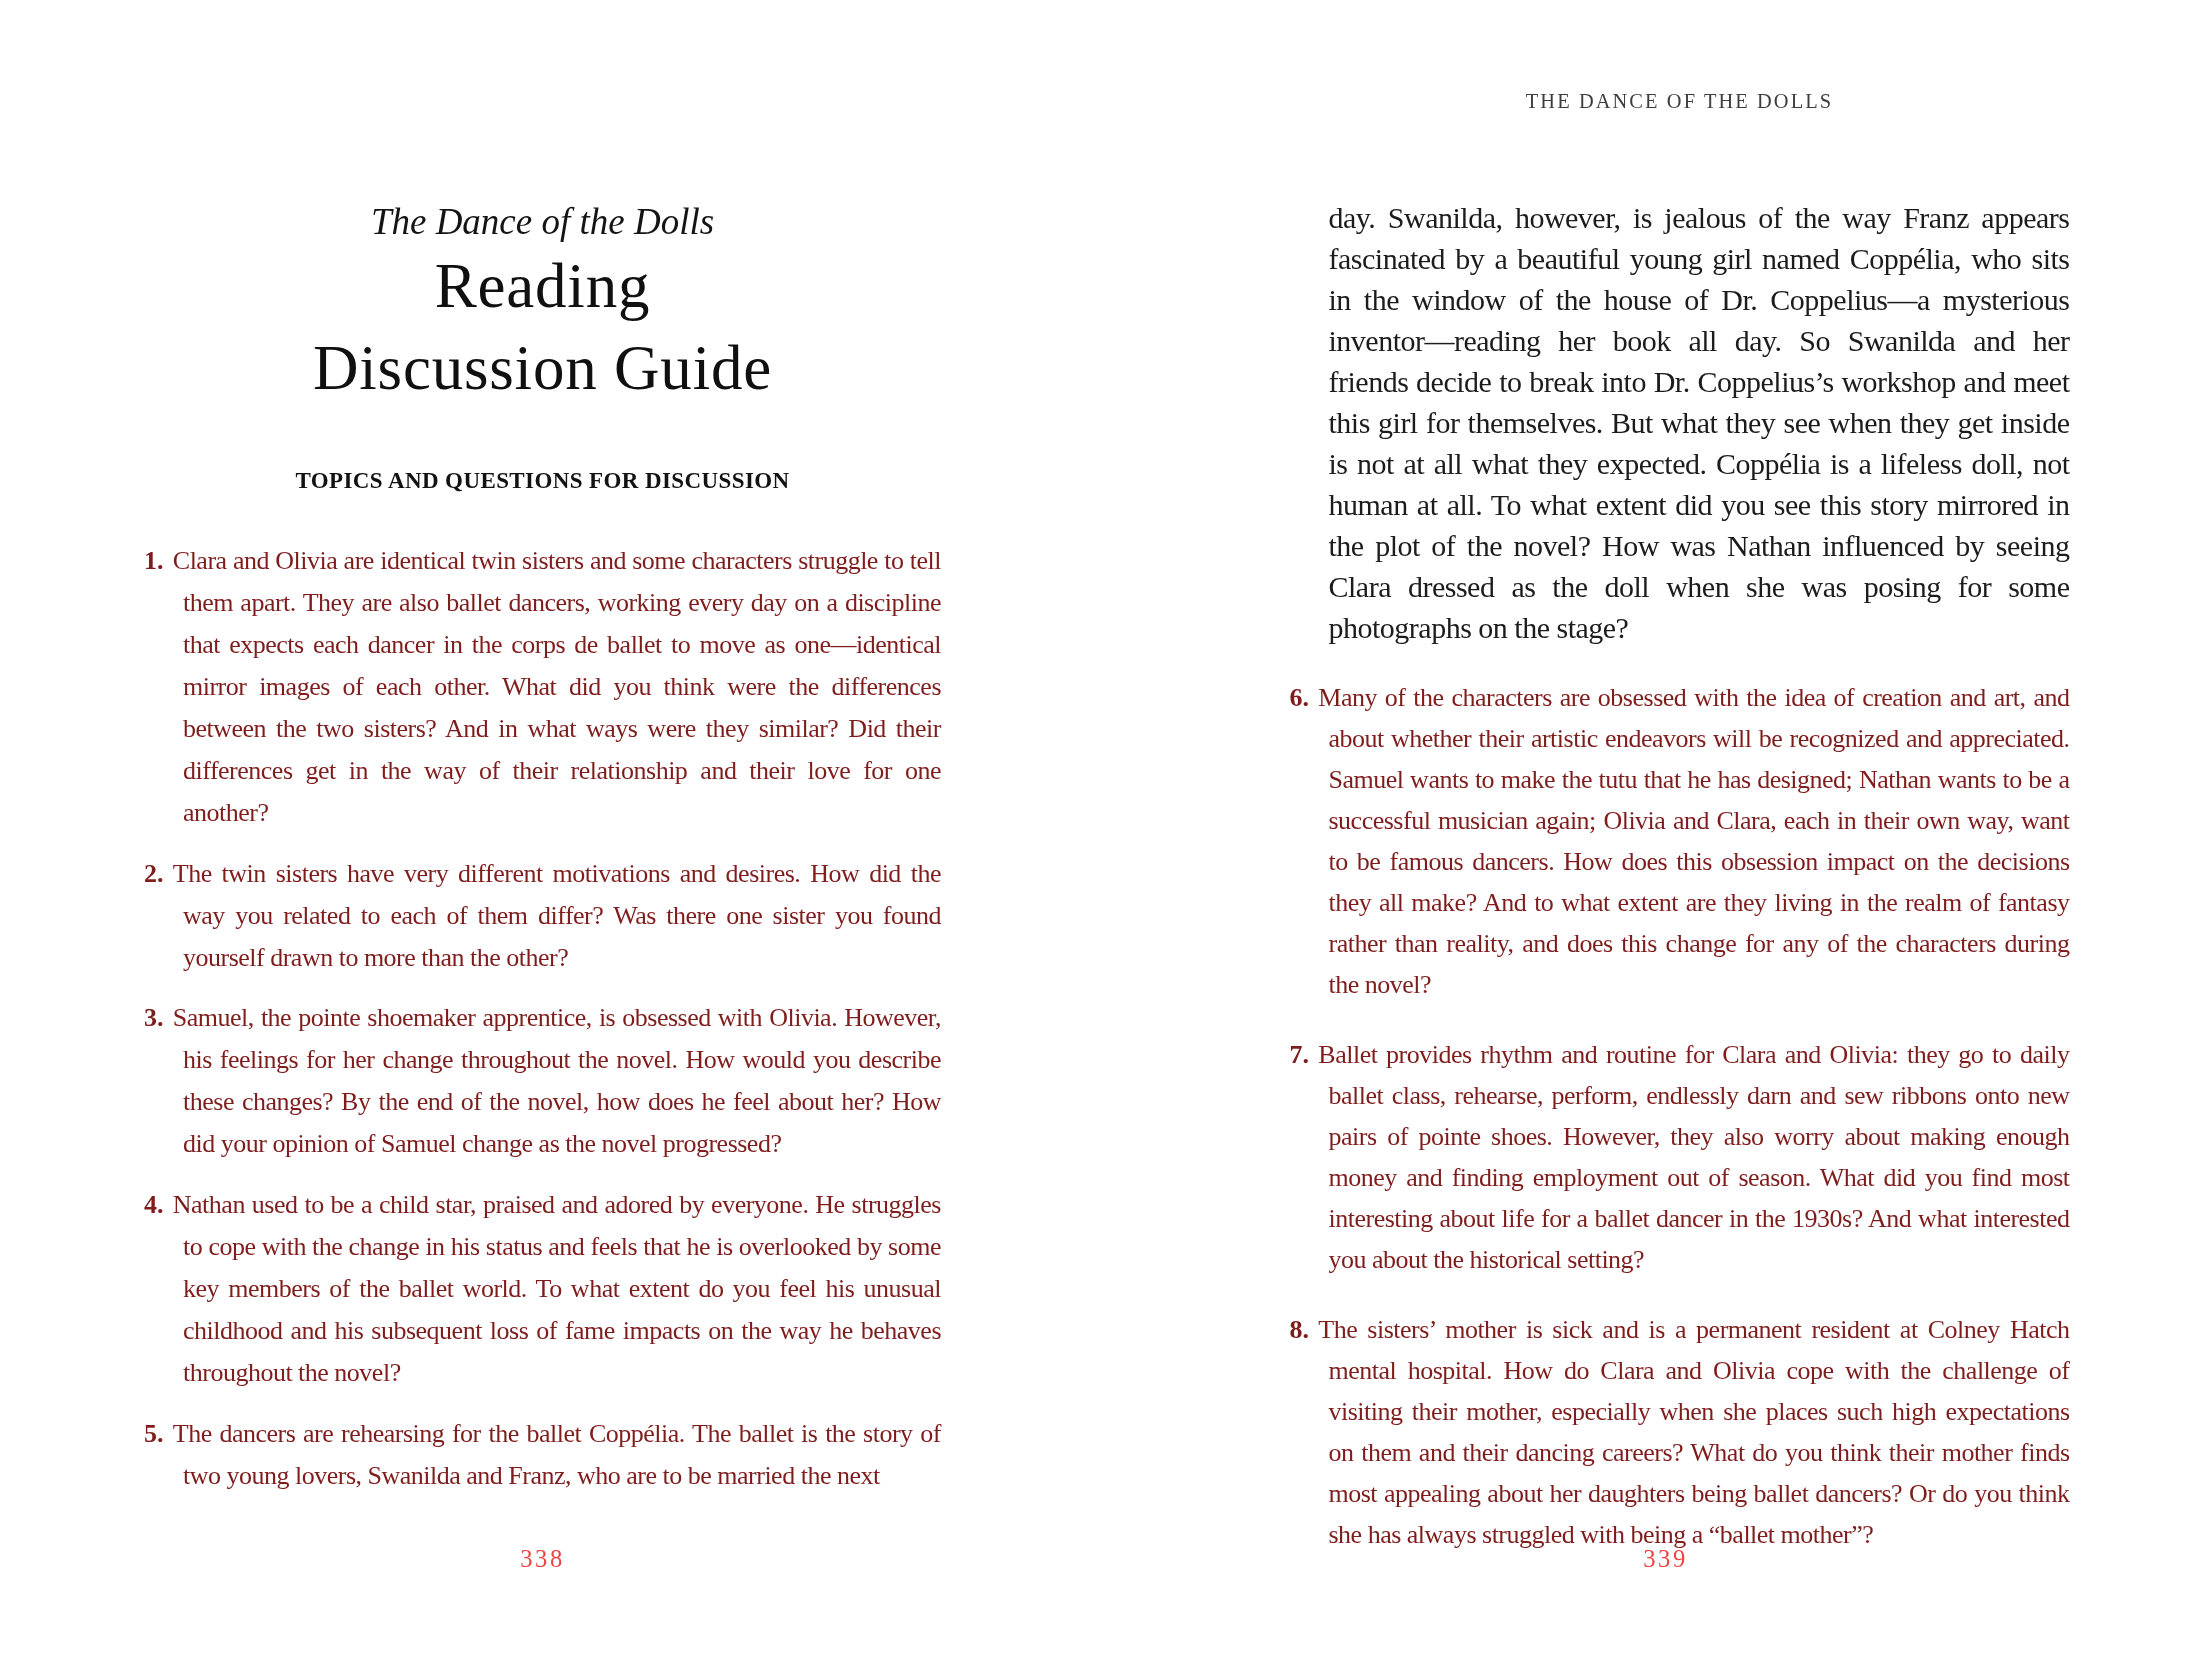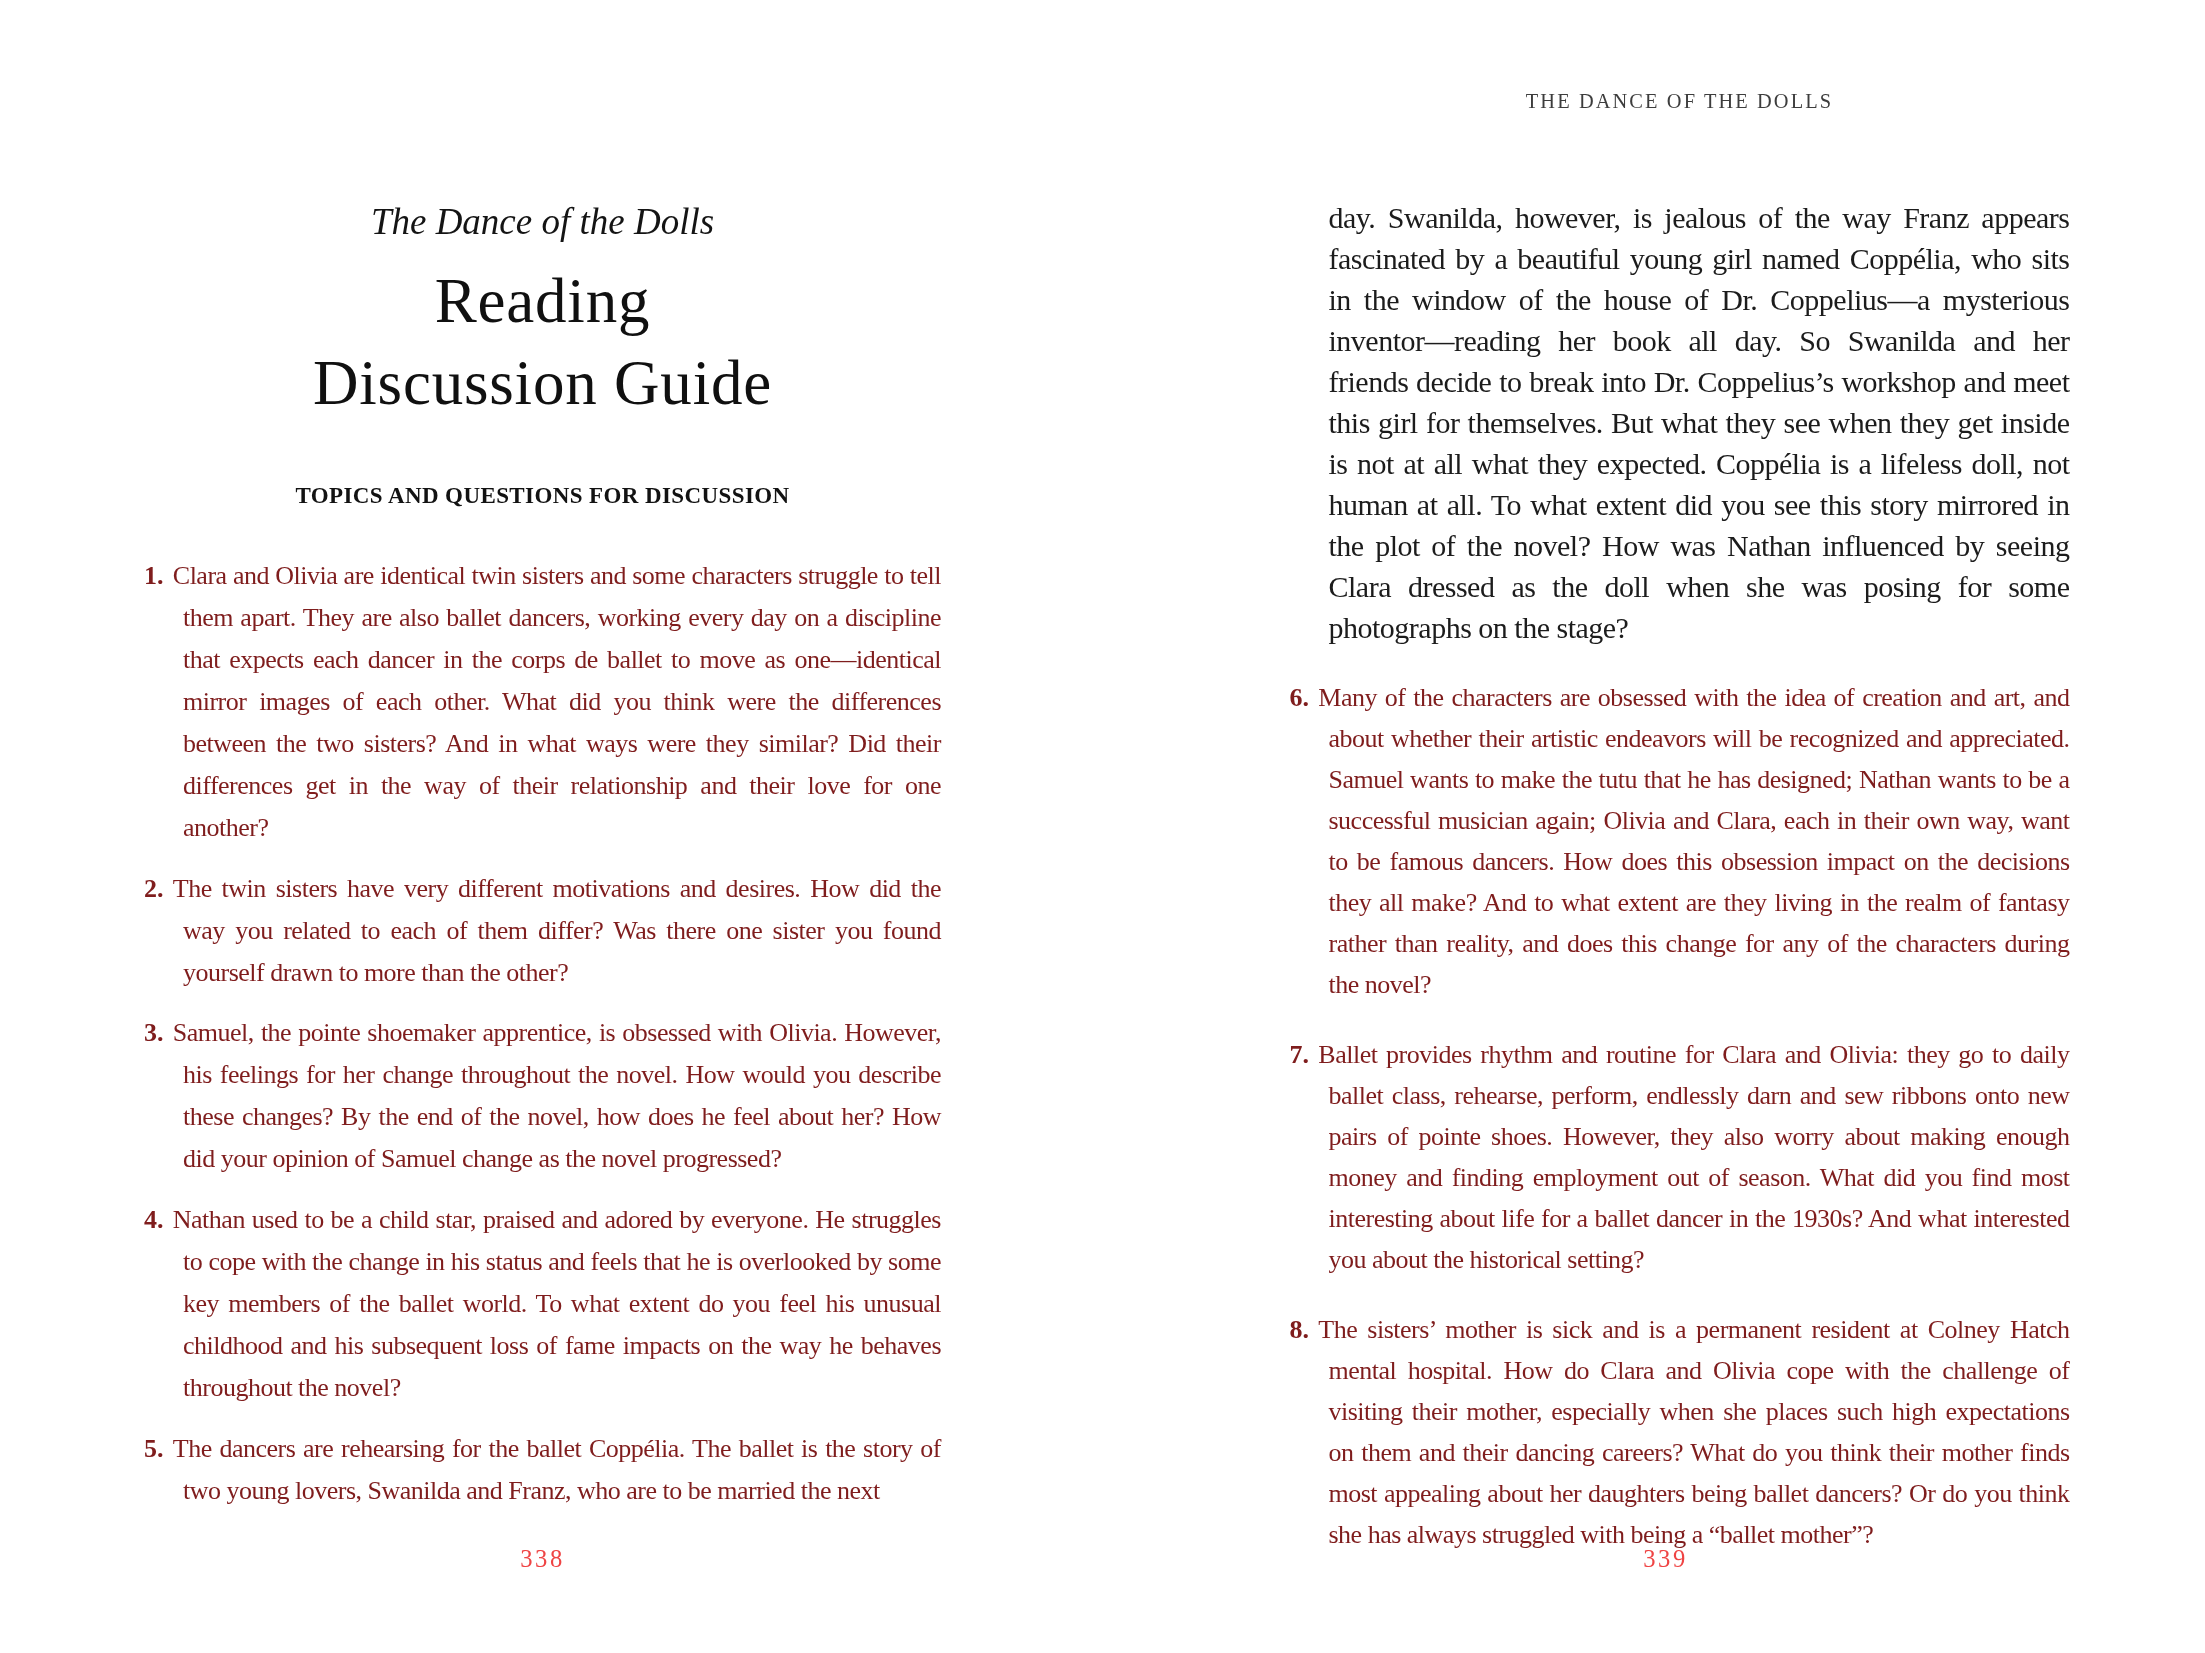--- a/index.html
+++ b/index.html
@@ -31,21 +31,21 @@
   }
   .series-title {
     margin-top: 201px;
     text-align: center;
     font-style: italic;
     font-size: 37px;
     line-height: 42px;
     color: #141414;
   }
   .display-title {
-    margin-top: 17px;
+    margin-top: 2px;
     text-align: center;
     font-weight: 400;
     font-size: 63px;
     line-height: 82px;
     letter-spacing: 0.8px;
     color: #101010;
   }
   .section-heading {
     margin-top: 55px;
     text-align: center;

